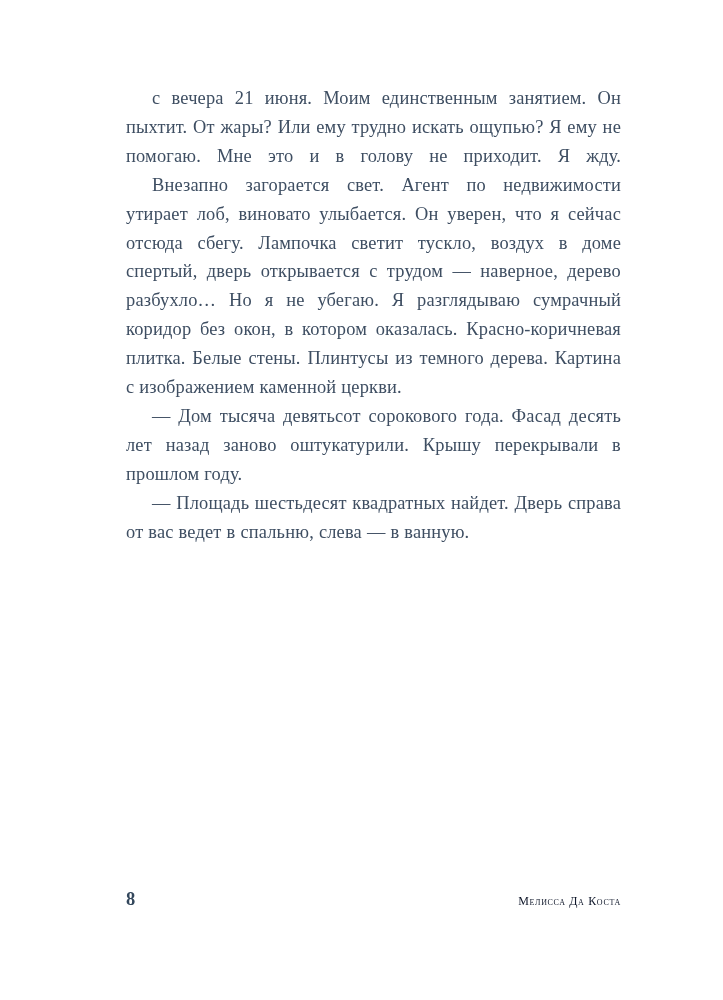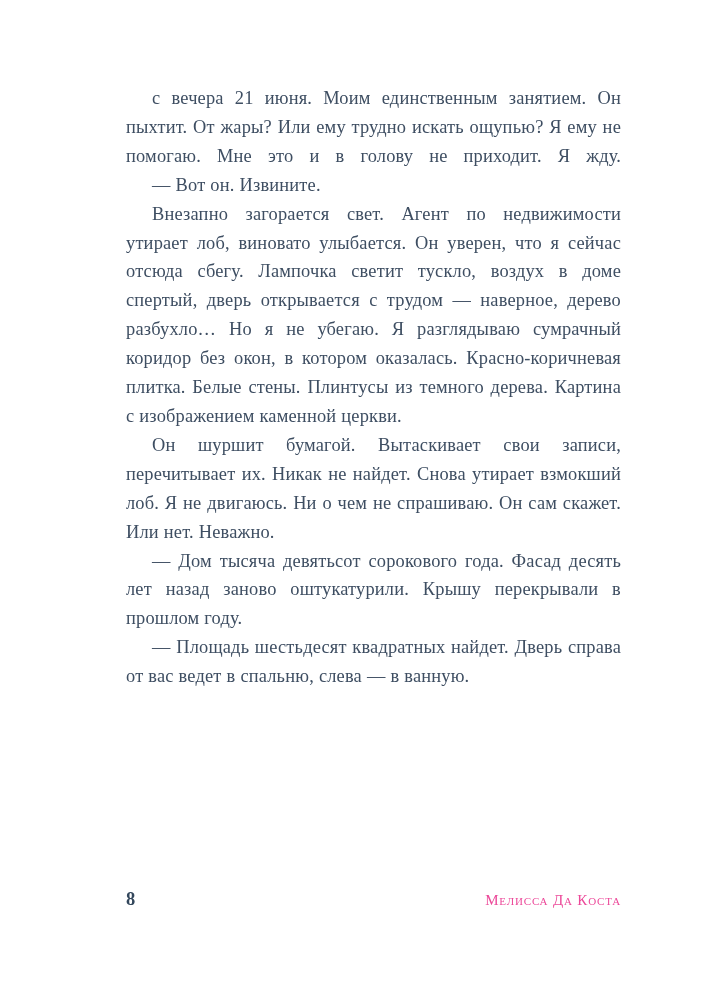--- a/index.html
+++ b/index.html
@@ -63,38 +63,36 @@
 
   #page-number {
     color: #33475c;
     font-size: 18.5px;
     font-weight: bold;
     line-height: 22px;
     letter-spacing: 0;
   }
 
   #running-author {
-    color: #ec4899;
-    font-size: 15px;
+    color: #0f172a;
+    font-size: 12px;
     line-height: 22px;
     font-variant: small-caps;
     letter-spacing: 0.055em;
     white-space: nowrap;
   }
 </style>
 </head>
 <body>
 
 <div id="page">
 
   <div id="text-column">
     <p class="para full-justify">с вечера 21 июня. Моим единственным занятием. Он пыхтит. От жары? Или ему трудно искать ощупью? Я ему не помогаю. Мне это и в голову не приходит. Я жду.</p>
-    <p class="para">— Вот он. Извините.</p>
     <p class="para">Внезапно загорается свет. Агент по недвижимости утирает лоб, виновато улыбается. Он уверен, что я сейчас отсюда сбегу. Лампочка светит тускло, воздух в доме спертый, дверь открывается с трудом — наверное, дерево разбухло… Но я не убегаю. Я разглядываю сумрачный коридор без окон, в котором оказалась. Красно-коричневая плитка. Белые стены. Плинтусы из темного дерева. Картина с изображением каменной церкви.</p>
-    <p class="para">Он шуршит бумагой. Вытаскивает свои записи, перечитывает их. Никак не найдет. Снова утирает взмокший лоб. Я не двигаюсь. Ни о чем не спрашиваю. Он сам скажет. Или нет. Неважно.</p>
     <p class="para">— Дом тысяча девятьсот сорокового года. Фасад десять лет назад заново оштукатурили. Крышу перекрывали в прошлом году.</p>
     <p class="para">— Площадь шестьдесят квадратных найдет. Дверь справа от вас ведет в спальню, слева — в ванную.</p>
   </div>
 
   <div id="footer">
     <span id="page-number">8</span>
     <span id="running-author">Мелисса Да Коста</span>
   </div>
 
 </div>

